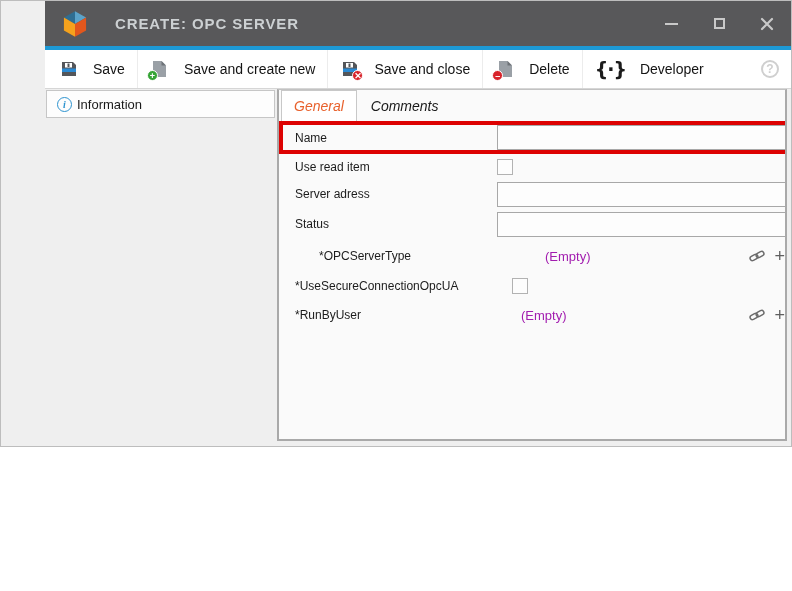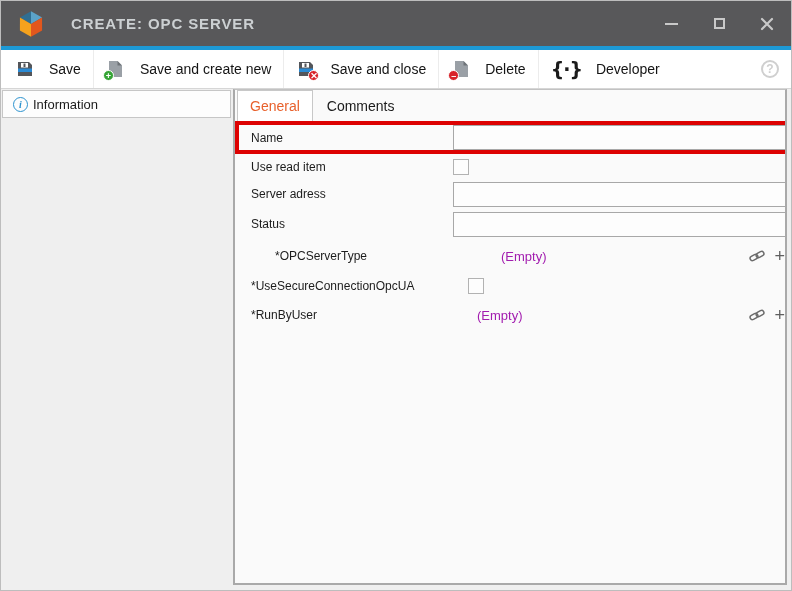--- a/index.html
+++ b/index.html
@@ -1,24 +1,25 @@
 <!DOCTYPE html>
 <html><head>
 <meta charset="utf-8">
 <style>
   * { margin: 0; padding: 0; box-sizing: border-box; }
   html, body { width: 792px; height: 591px; background: #ffffff; }
   body { font-family: "Liberation Sans", sans-serif; }
 
   .window {
-    width: 792px; height: 591px;
+    width: 792px; height: 447px;
     border: 1px solid #bdbdbd;
     background: #efefef;
     display: flex; flex-direction: column;
     overflow: hidden;
+    padding-left: 44px;
   }
 
   
   .titlebar {
     height: 45px; flex-shrink: 0;
     background: #58585a;
     display: flex; align-items: center;
     padding: 0 0 0 16px;
   }
   .logo { width: 28px; height: 28px; margin-right: 26px; display: flex; }
@@ -98,21 +99,21 @@
   .main {
     flex: 1; min-width: 0;
     margin: 0 4px 5px 0;
     background: #fafafa;
     border: 2px solid #a9a9a9;
     border-top: 1px solid #c2c2c2;
     display: flex; flex-direction: column;
   }
 
   
-  .tabs { height: 31px; flex-shrink: 0; display: flex; align-items: stretch; padding-left: 2px; }
+  .tabs { height: 31px; flex-shrink: 0; display: flex; align-items: stretch; padding-left: 2px; font-style: italic; }
   .tab {
     display: flex; align-items: center;
     padding: 0 14px; font-size: 14px; color: #1a1a1a;
   }
   .tab.active {
     background: #ffffff;
     border: 1px solid #c8c8c8; border-bottom: none;
     color: #e8612c;
     padding: 0 12px;
   }

